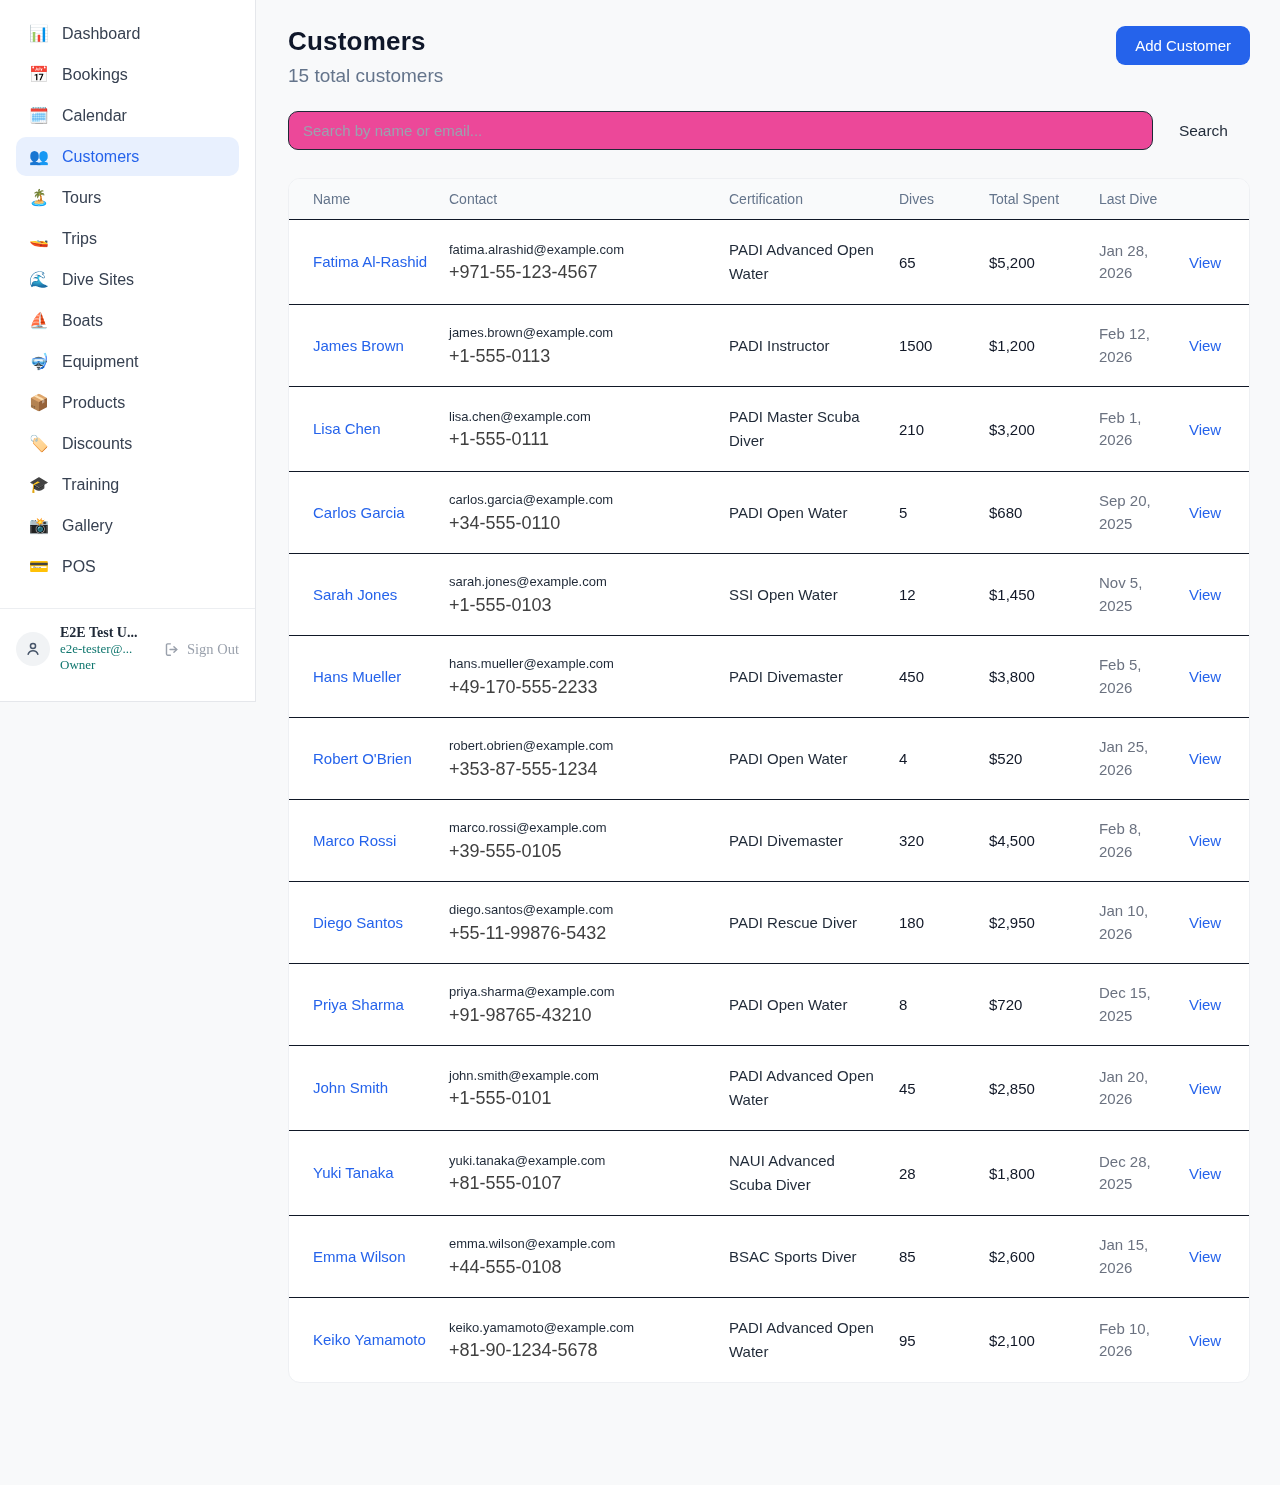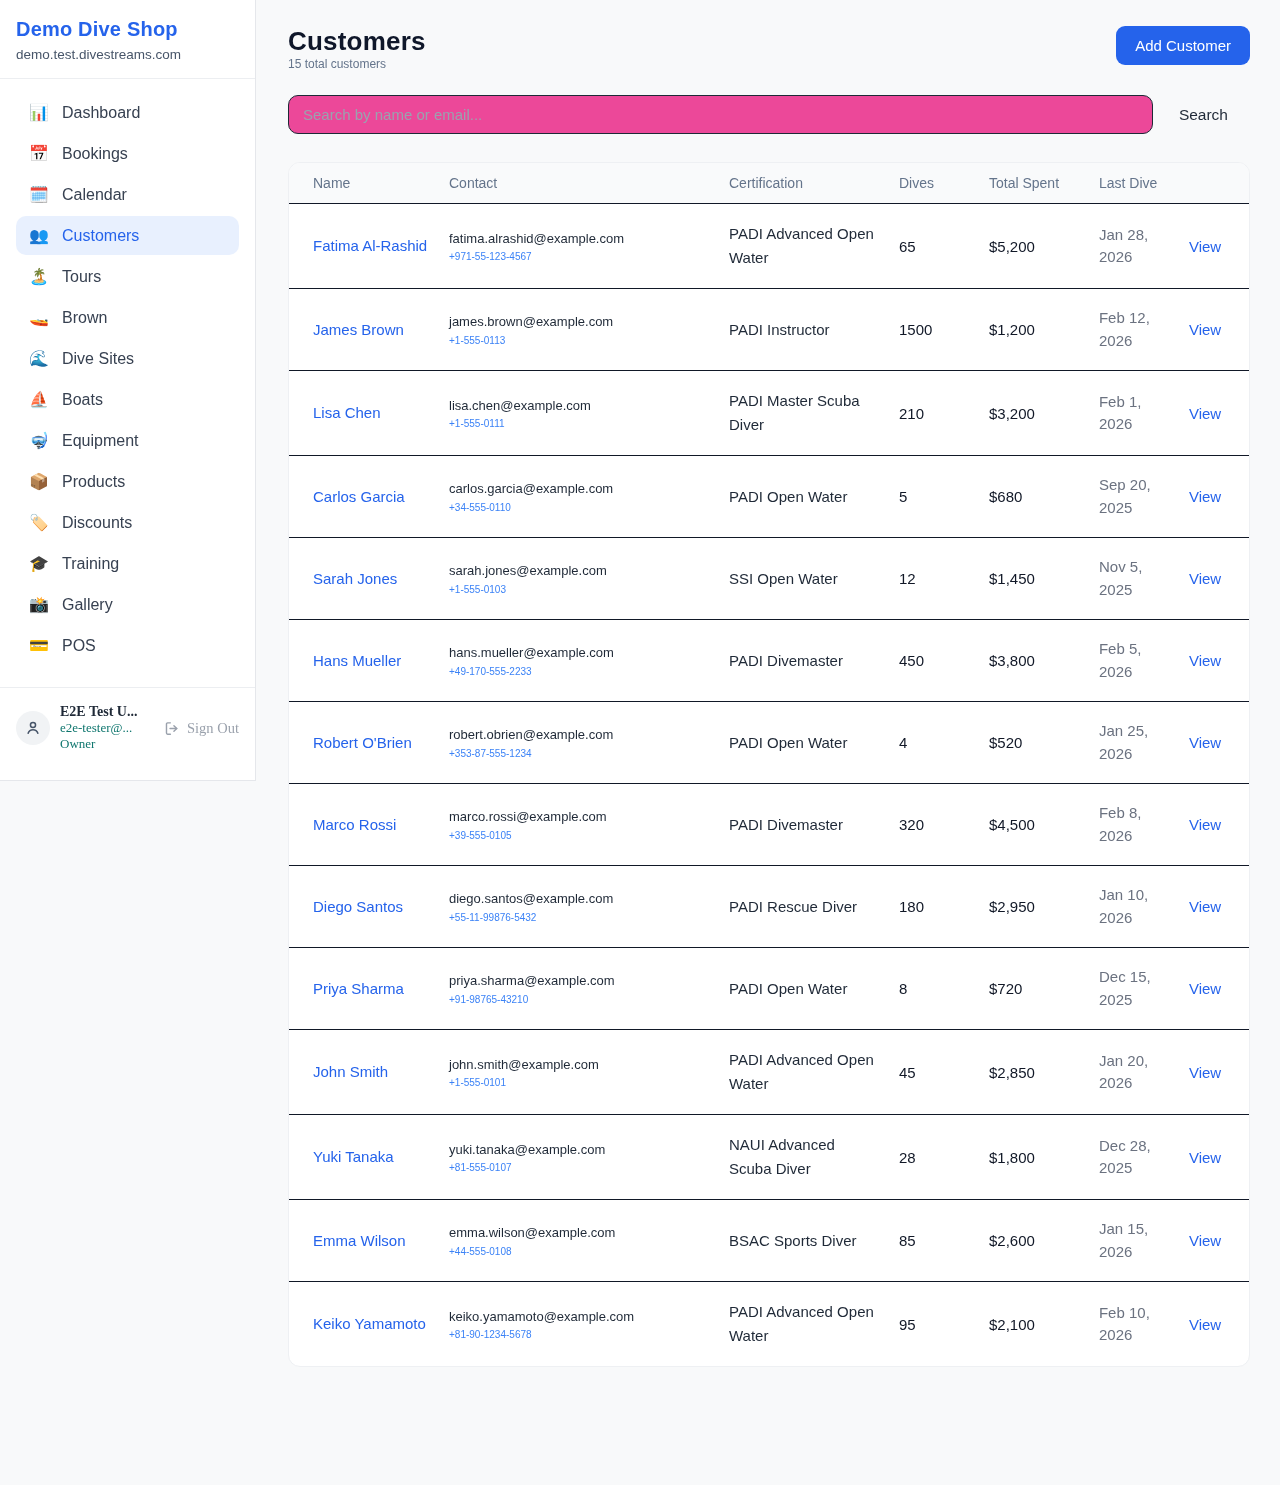--- a/index.html
+++ b/index.html
@@ -48,21 +48,21 @@
   .user-email, .user-role { font-size: 13px; color: #0f766e; white-space: nowrap; }
   .signout {
     display: flex; align-items: center; gap: 6px;
     color: #9aa1ac; font-size: 14.5px; cursor: pointer; white-space: nowrap;
   }
 
   
   .main { flex: 1; padding: 26px 30px 30px 32px; }
   .page-head { display: flex; justify-content: space-between; align-items: flex-start; }
   .page-title { font-size: 26px; font-weight: bold; color: #0f172a; letter-spacing: .2px; }
-  .page-subtitle { font-size: 12px; color: #64748b; }
+  .page-subtitle { font-size: 19px; color: #64748b; margin-top: 8px; }
   .btn-primary {
     background: #2563eb; color: #ffffff; border: none; border-radius: 9px;
     font-size: 15px; font-weight: 500; padding: 11px 19px; cursor: pointer;
     font-family: inherit;
   }
   .search-row { display: flex; align-items: center; margin-top: 24px; }
   .search-input {
     flex: 1; height: 39px; border: 1px solid #1f2937; border-radius: 10px;
     padding: 0 14px; font-size: 15px; color: #111827; background: #ec4899;
     font-family: inherit; outline: none;
@@ -93,37 +93,33 @@
   tbody td:first-child { padding-left: 24px; }
   .col-name { width: 15%; }
   .col-contact { width: 28%; }
   .col-cert { width: 17%; }
   .col-dives { width: 9%; }
   .col-spent { width: 11%; }
   .col-last { width: 9%; }
   .col-action { width: 7%; }
   .name-link { color: #2563eb; font-weight: 500; font-size: 15px; cursor: pointer; line-height: 1.55; }
   .email { color: #1f2937; font-size: 13px; line-height: 1.45; overflow-wrap: break-word; }
-  .phone { color: #3b82f6; font-size: 10px; margin-top: 3px; }
+  .phone { color: #404040; font-size: 18px; margin-top: 3px; }
   .cert { color: #1f2937; line-height: 1.6; }
   .cert.none { color: #9ca3af; }
   .dives, .spent { color: #111827; }
   .lastdive { color: #6b7280; line-height: 1.5; }
   .view-link { color: #2563eb; font-weight: 500; cursor: pointer; }
 </style>
 </head>
 <body>
 
 <div class="layout">
 
   <aside class="sidebar">
-    <div class="sidebar-header">
-      <div class="shop-name">Demo Dive Shop</div>
-      <div class="shop-domain">demo.test.divestreams.com</div>
-    </div>
 
     <nav class="nav">
   <div class="nav-item">
     <span class="ico">📊</span>
     <span class="lbl">Dashboard</span>
   </div>
 
   <div class="nav-item">
     <span class="ico">📅</span>
     <span class="lbl">Bookings</span>
@@ -139,21 +135,21 @@
     <span class="lbl">Customers</span>
   </div>
 
   <div class="nav-item">
     <span class="ico">🏝️</span>
     <span class="lbl">Tours</span>
   </div>
 
   <div class="nav-item">
     <span class="ico">🚤</span>
-    <span class="lbl">Brown</span>
+    <span class="lbl">Trips</span>
   </div>
 
   <div class="nav-item">
     <span class="ico">🌊</span>
     <span class="lbl">Dive Sites</span>
   </div>
 
   <div class="nav-item">
     <span class="ico">⛵</span>
     <span class="lbl">Boats</span>

